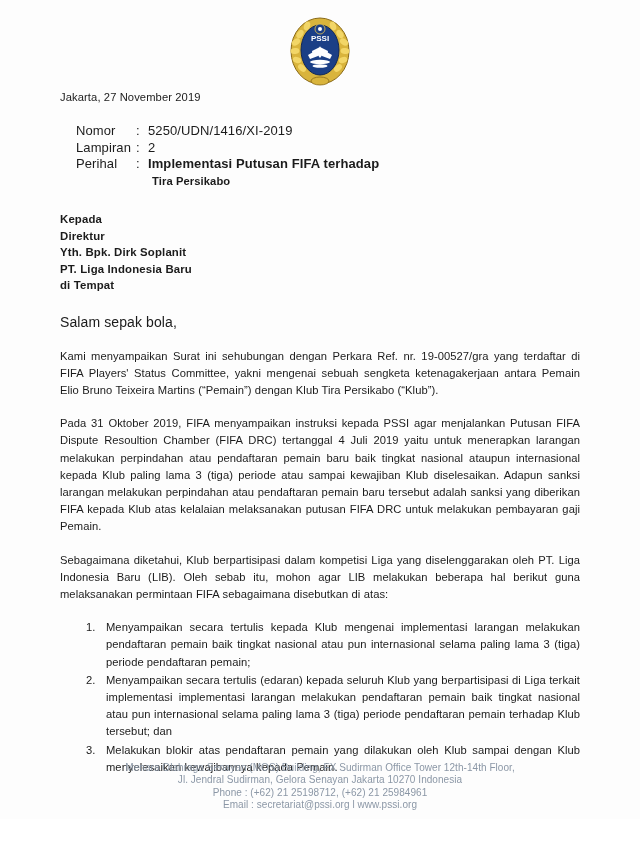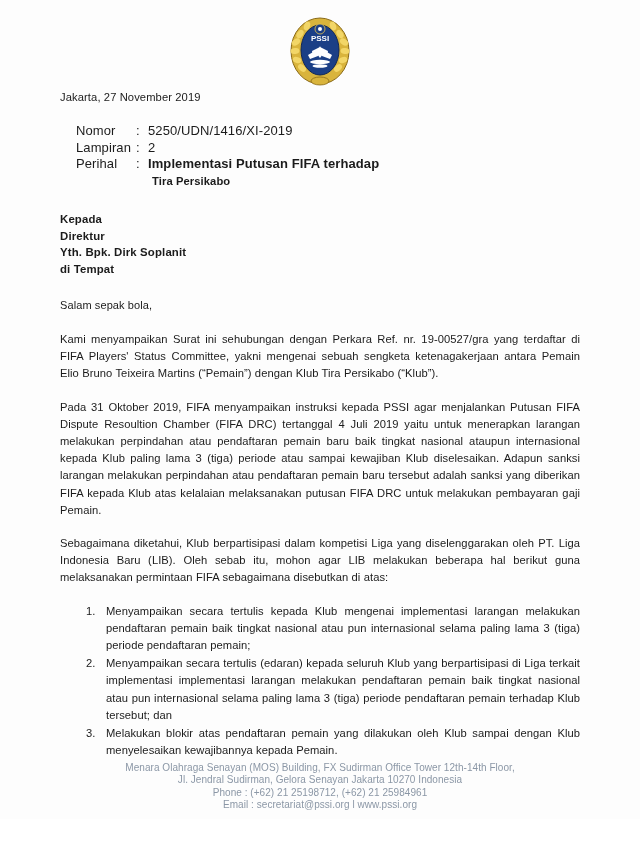--- a/index.html
+++ b/index.html
@@ -91,21 +91,21 @@
   .recipient {
     font-weight: bold;
     font-size: 11.4px;
     line-height: 16.5px;
     letter-spacing: 0.15px;
     margin-bottom: 20px;
   }
   .recipient div { white-space: nowrap; }
 
   .salutation {
-    font-size: 11px;
+    font-size: 14px;
     line-height: 16px;
     margin-bottom: 18px;
     letter-spacing: 0.1px;
   }
 
   .para {
     font-size: 11.2px;
     line-height: 17.2px;
     text-align: justify;
     letter-spacing: 0.05px;
@@ -227,20 +227,21 @@
         <span class="meta-colon">:</span>
         <span class="meta-val">Implementasi Putusan FIFA terhadap</span>
       </div>
       <div class="meta-subline">Tira Persikabo</div>
     </div>
 
     <div class="recipient">
       <div>Kepada</div>
       <div>Direktur</div>
       <div>Yth. Bpk. Dirk Soplanit</div>
+      <div>PT. Liga Indonesia Baru</div>
       <div>di Tempat</div>
     </div>
 
     <div class="salutation">Salam sepak bola,</div>
 
     <p class="para">Kami menyampaikan Surat ini sehubungan dengan Perkara Ref. nr. 19-00527/gra yang terdaftar di FIFA Players' Status Committee, yakni mengenai sebuah sengketa ketenagakerjaan antara Pemain Elio Bruno Teixeira Martins (“Pemain”) dengan Klub Tira Persikabo (“Klub”).</p>
     <p class="para">Pada 31 Oktober 2019, FIFA menyampaikan instruksi kepada PSSI agar menjalankan Putusan FIFA Dispute Resoultion Chamber (FIFA DRC) tertanggal 4 Juli 2019 yaitu untuk menerapkan larangan melakukan perpindahan atau pendaftaran pemain baru baik tingkat nasional ataupun internasional kepada Klub paling lama 3 (tiga) periode atau sampai kewajiban Klub diselesaikan. Adapun sanksi larangan melakukan perpindahan atau pendaftaran pemain baru tersebut adalah sanksi yang diberikan FIFA kepada Klub atas kelalaian melaksanakan putusan FIFA DRC untuk melakukan pembayaran gaji Pemain.</p>
     <p class="para">Sebagaimana diketahui, Klub berpartisipasi dalam kompetisi Liga yang diselenggarakan oleh PT. Liga Indonesia Baru (LIB). Oleh sebab itu, mohon agar LIB melakukan beberapa hal berikut guna melaksanakan  permintaan FIFA sebagaimana disebutkan di atas:</p>
 
     <ol class="num-list">

